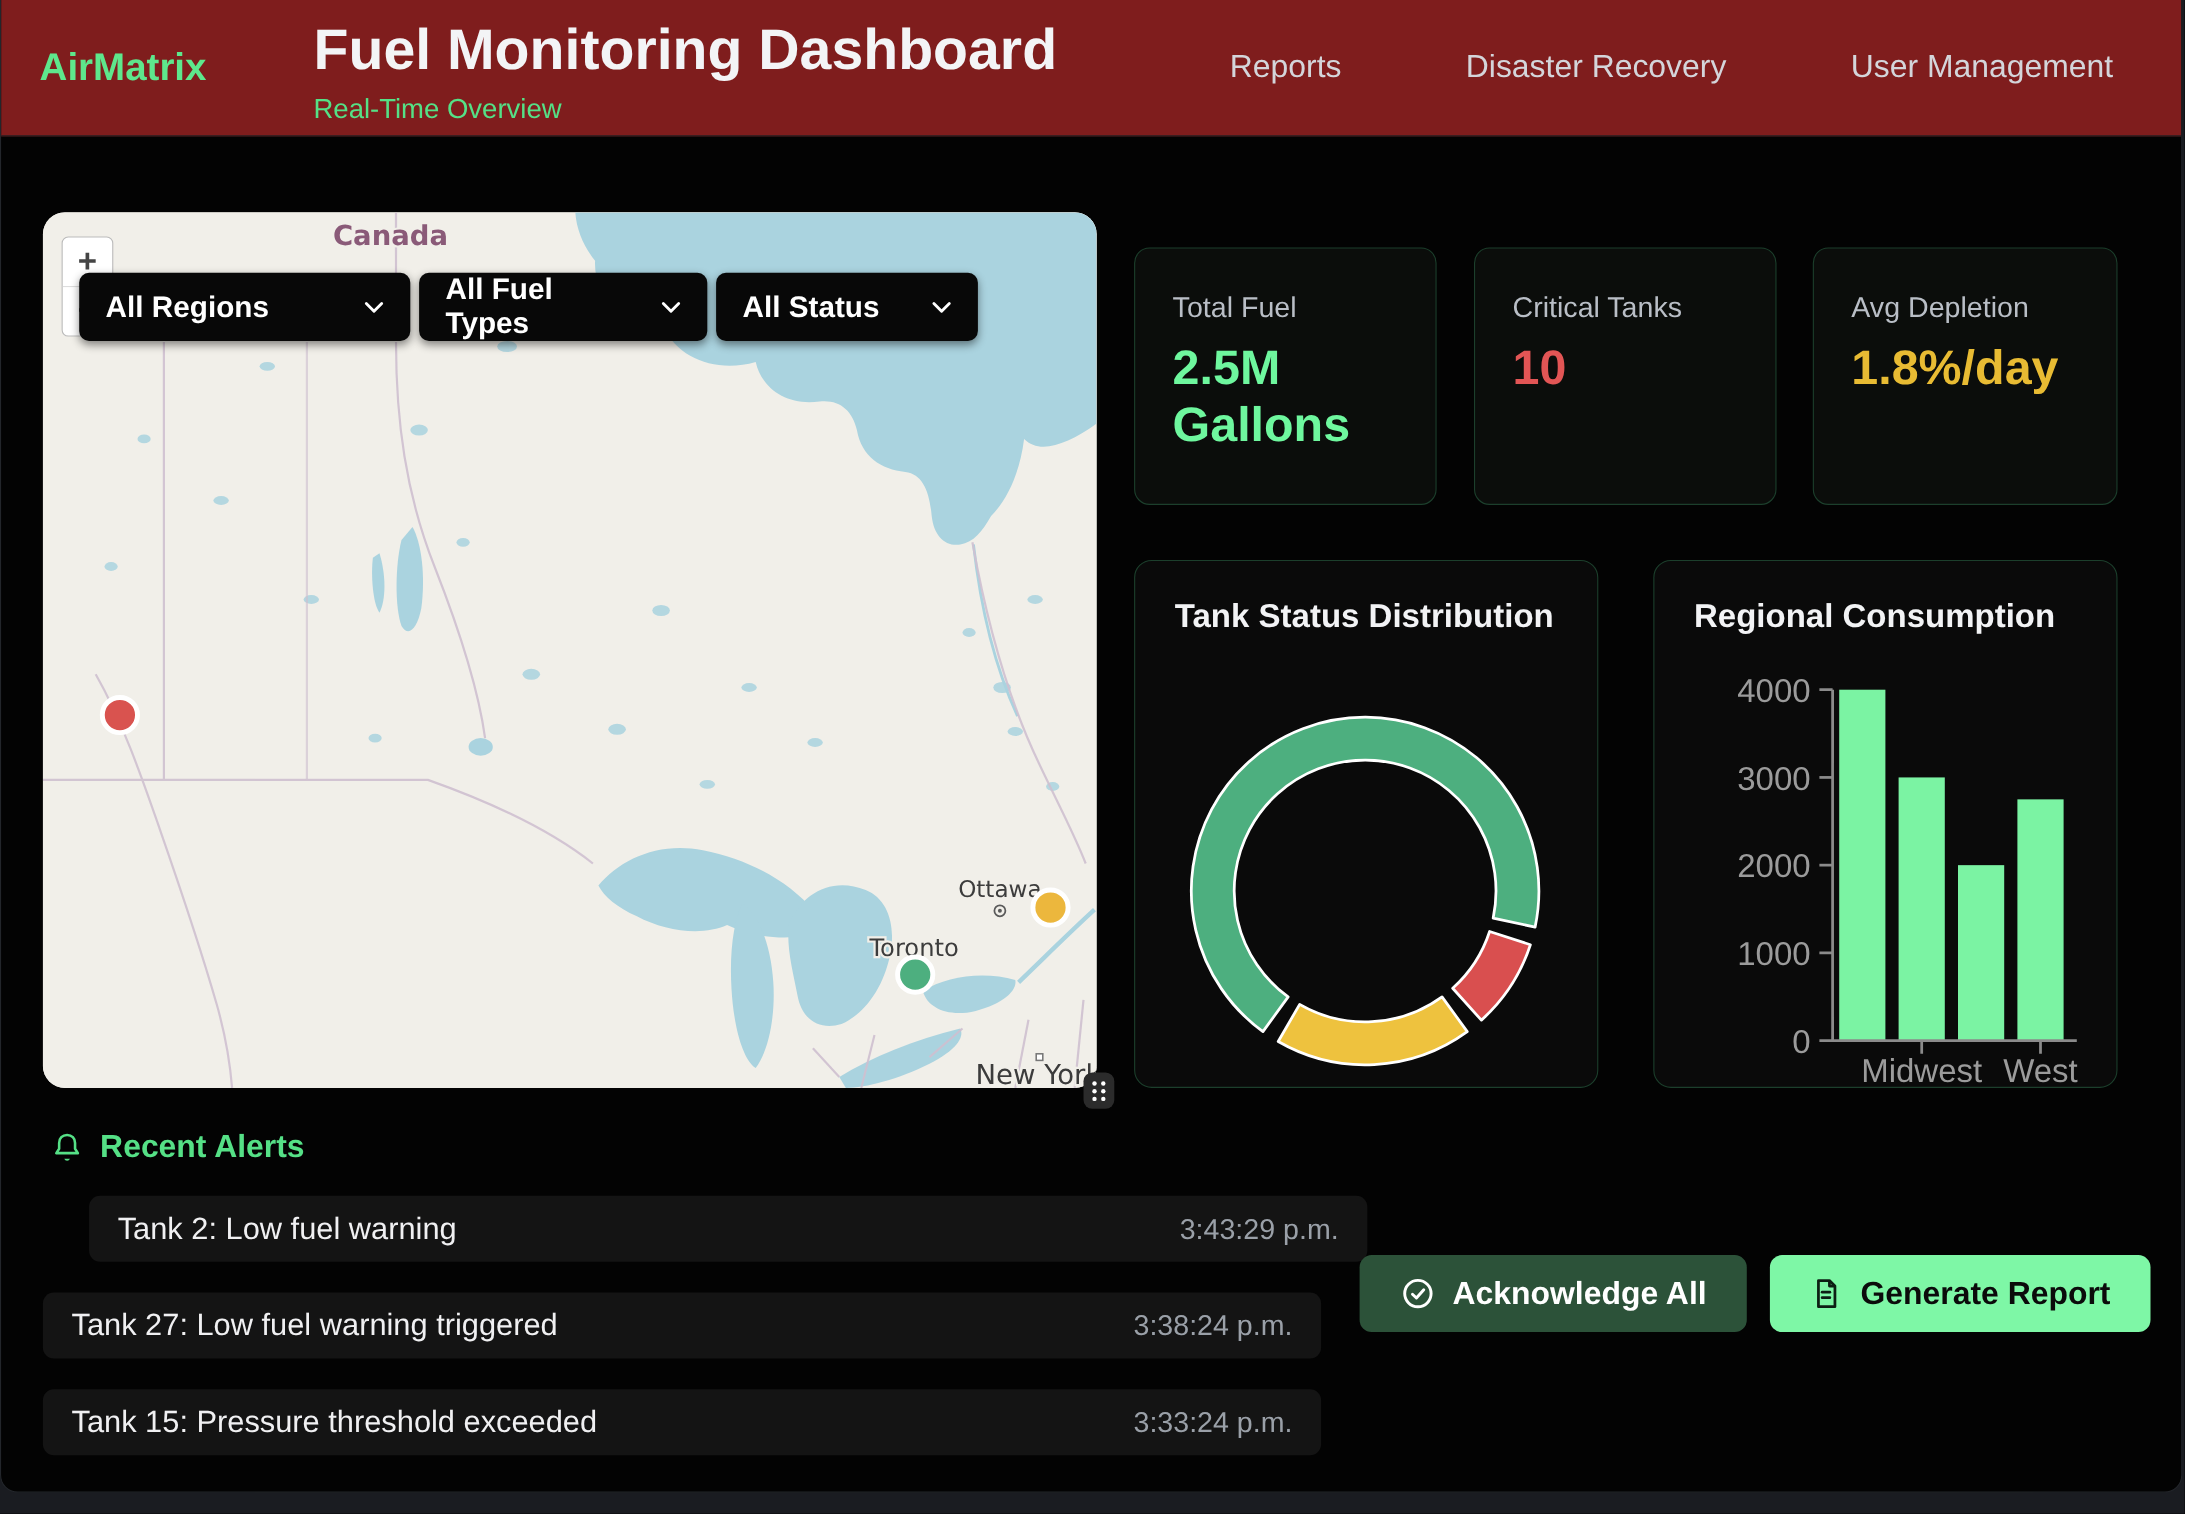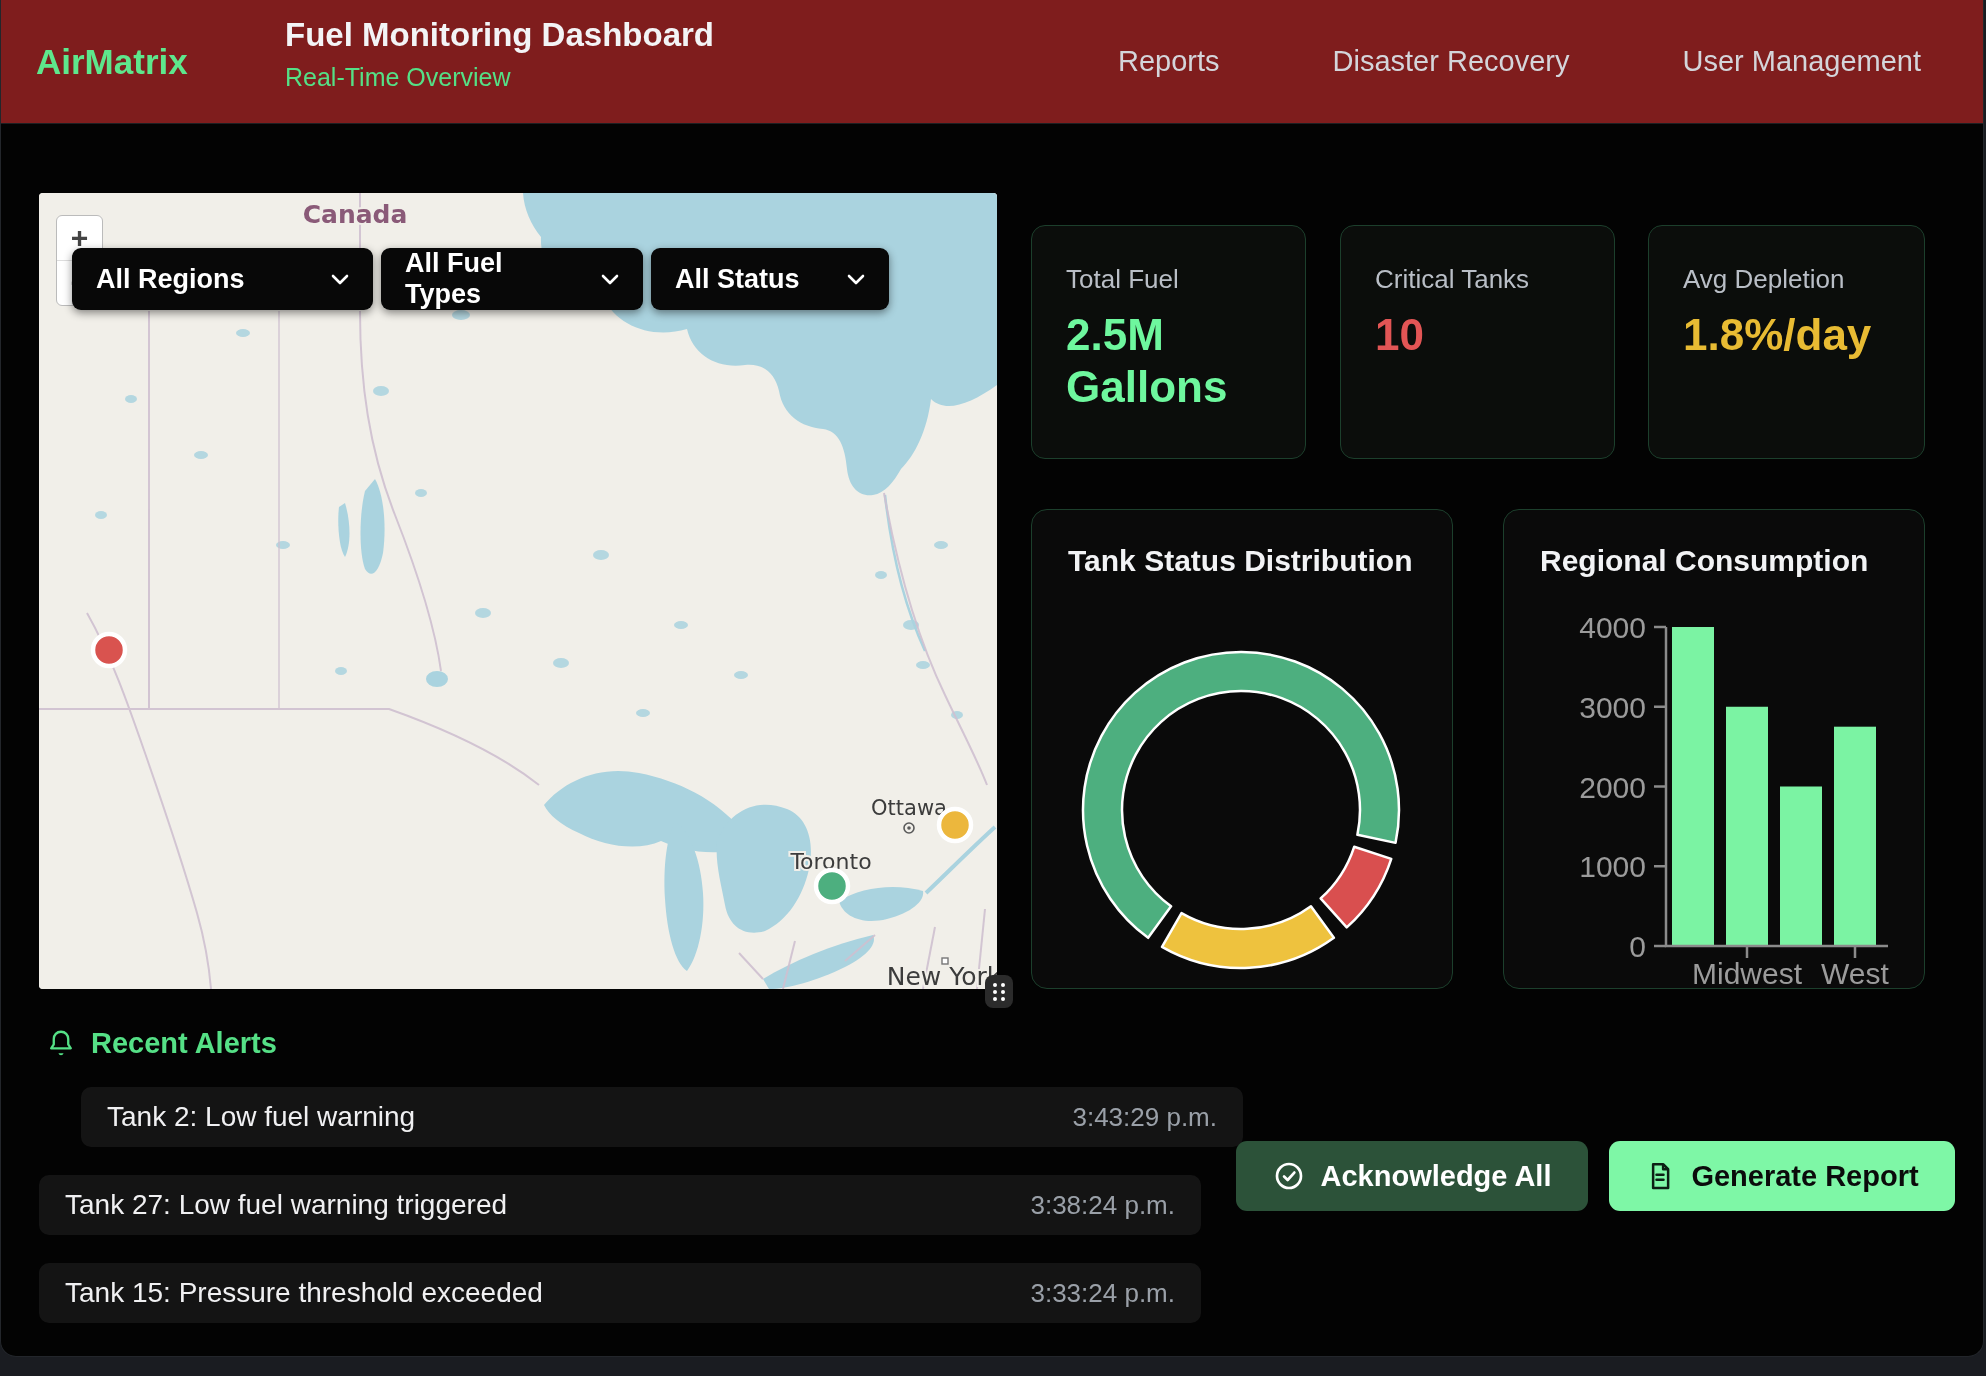--- a/index.html
+++ b/index.html
@@ -10,26 +10,26 @@
   }
   .app{
     position:absolute;left:0;top:0;width:1984px;height:1357px;
     background:#030303;border:1px solid #23262b;border-top:none;
     border-radius:0 0 16px 16px;box-sizing:border-box;overflow:hidden;
   }
   
   .header{position:absolute;left:0;top:0;width:100%;height:123px;background:#7f1d1d;border-bottom:1px solid #1d1f22;}
   .brand{position:absolute;left:35px;top:42px;font-size:35px;font-weight:bold;color:#5ee78c;}
   .title-block{position:absolute;left:284px;top:16px;}
-  .page-title{font-size:33px;font-weight:bold;color:#f3f4f6;}
+  .page-title{font-size:52px;font-weight:bold;color:#f3f4f6;}
   .page-subtitle{margin-top:9px;font-size:25px;color:#55e086;}
   .nav{position:absolute;right:62px;top:0;height:123px;display:flex;align-items:center;gap:113px;}
   .nav-item{font-size:29px;color:#d4d5da;cursor:pointer;white-space:nowrap;}
   
-  .map{position:absolute;left:38px;top:193px;width:958px;height:796px;border-radius:4px;overflow:hidden;background:#f1efe9;}
+  .map{position:absolute;left:38px;top:193px;width:958px;height:796px;border-radius:20px;overflow:hidden;background:#f1efe9;}
   .map-svg{position:absolute;left:0;top:0;}
   .zoom-ctl{position:absolute;left:17px;top:22px;width:45px;background:#fff;border:1px solid #bbb;border-radius:6px;z-index:1;overflow:hidden;}
   .zoom-btn{height:44px;display:flex;align-items:center;justify-content:center;font-size:30px;font-weight:bold;color:#444;cursor:pointer;}
   .zoom-btn + .zoom-btn{border-top:1px solid #ddd;}
   .filters{position:absolute;left:33px;top:55px;display:flex;gap:8px;z-index:2;}
   .filter{
     height:62px;background:#080808;border-radius:9px;box-sizing:border-box;
     display:flex;align-items:center;justify-content:space-between;padding:0 24px;
     color:#fff;font-size:27px;font-weight:bold;cursor:pointer;
     box-shadow:0 3px 8px rgba(0,0,0,.45);

